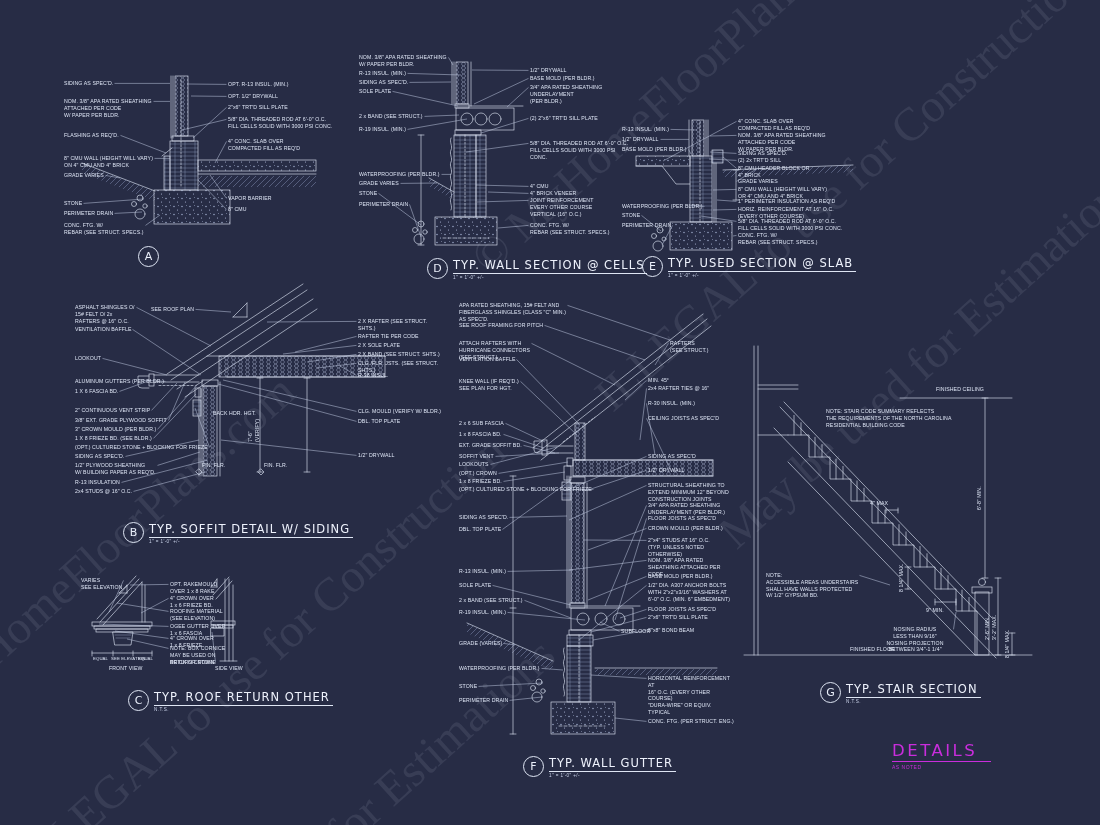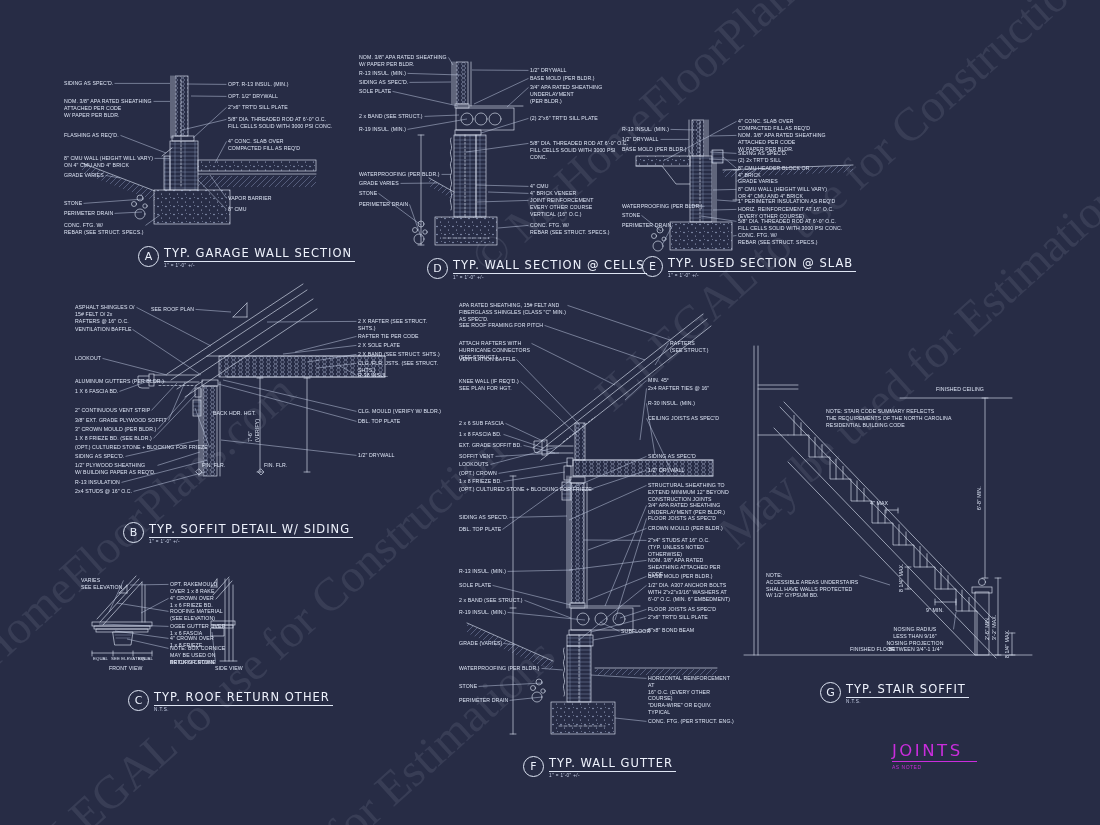--- a/index.html
+++ b/index.html
@@ -110,24 +110,20 @@
  <i class="lbl" style="left:168px;top:33px">OPT. 1/2" DRYWALL</i>
  <i class="lbl" style="left:168px;top:44px">2"x6" TRT'D SILL PLATE</i>
  <i class="lbl" style="left:168px;top:56px">5/8" DIA. THREADED ROD AT 6'-0" O.C.
 FILL CELLS SOLID WITH 3000 PSI CONC.</i>
  <i class="lbl" style="left:168px;top:78px">4" CONC. SLAB OVER
 COMPACTED FILL AS REQ'D</i>
  <i class="lbl" style="left:168px;top:135px">VAPOR BARRIER</i>
  <i class="lbl" style="left:168px;top:146px">8" CMU</i>
  <div class="title" style="left:78px;top:186px">
    <span class="circ">A</span>
-   <span>
-          <span class="tname">TYP. GARAGE WALL SECTION</span>
-   <span class="tscale">1" = 1'-0" +/-</span>
-        </span>
  </div>
 </div>
 
 <div class="detail" style="left:355px;top:40px;width:276px;height:250px">
  <svg class="art" width="276" height="250">
   <line x1="97" y1="22" x2="97" y2="64"></line>
         <line x1="99" y1="22" x2="99" y2="64"></line>
   <rect x="101" y="22" width="12" height="42" style="fill:url(#pIns)"></rect>
   <line x1="116" y1="22" x2="116" y2="66"></line>
   <rect x="100" y="64" width="14" height="4"></rect>
@@ -699,28 +695,28 @@
  <i class="lbl" style="left:130px;top:160px">4" MAX</i>
  <i class="lbl rot" style="left:158px;top:252px">8 1/4" MAX.</i>
  <i class="lbl" style="left:186px;top:267px">9" MIN.</i>
  <i class="lbl rot" style="left:236px;top:170px">6'-8" MIN.</i>
  <i class="lbl rot" style="left:244px;top:300px">2'-6" MIN.
 3'-2" MAX.</i>
  <i class="lbl rot" style="left:264px;top:318px">8 1/4" MAX.</i>
  <div class="title" style="left:80px;top:342px">
    <span class="circ">G</span>
    <span>
-          <span class="tname">TYP. STAIR SOFFIT</span>
+          <span class="tname">TYP. STAIR SECTION</span>
    <span class="tscale">N.T.S.</span>
         </span>
  </div>
 </div>
 
 <div class="sheetlbl">
-  <div class="big">JOINTS</div>
+  <div class="big">DETAILS</div>
   <div class="smm">AS NOTED</div>
 </div>
 
 <div class="wm" style="left:-60px;top:380px">
   <div>© MyHomeFloorPlans.com</div>
   <div>ILLEGAL to use for Construction</div>
   <div>May be used for Estimations</div>
 </div>
 <div class="wm" style="left:520px;top:-90px">
   <div>© MyHomeFloorPlans.com</div>

